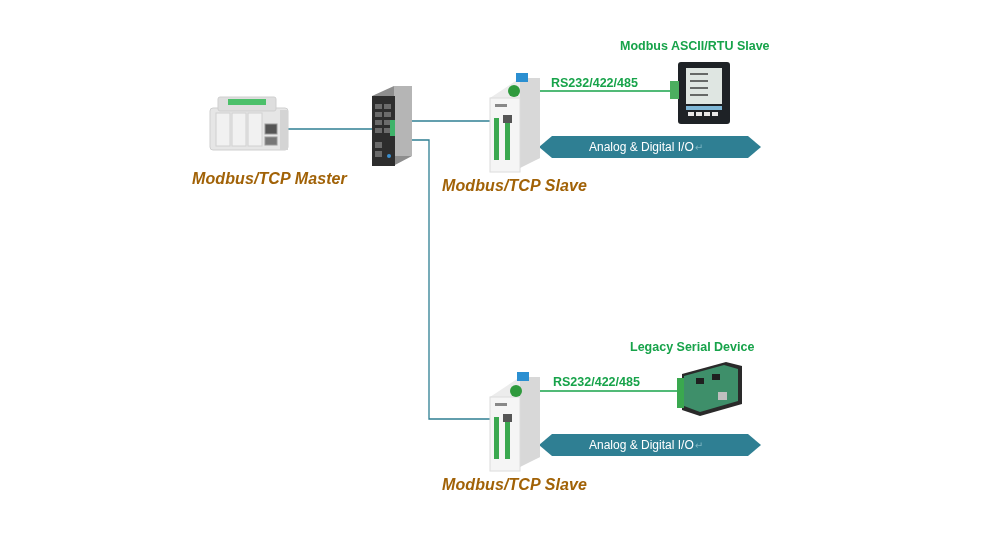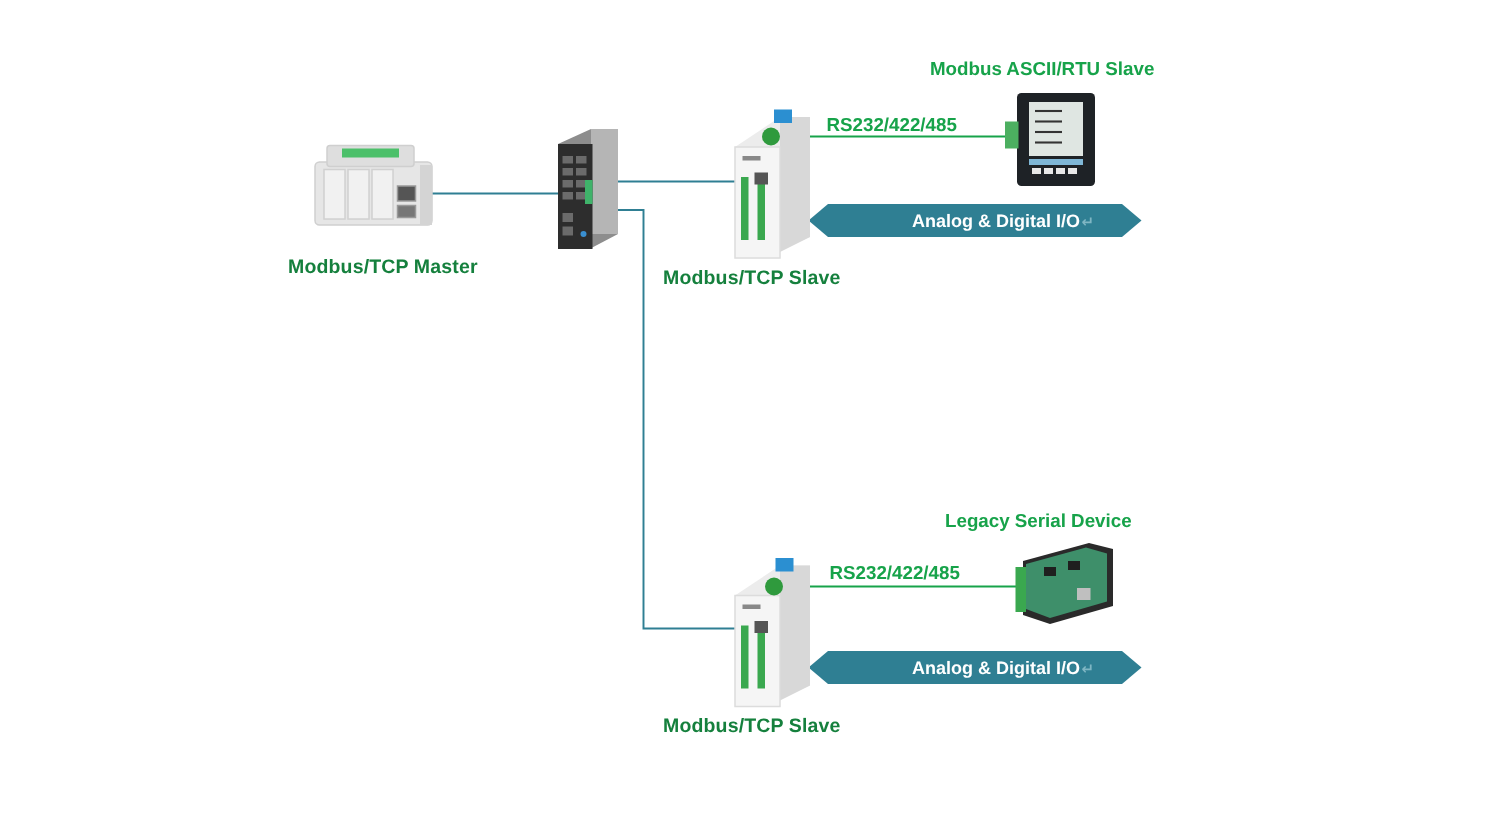--- a/index.html
+++ b/index.html
@@ -1,21 +1,21 @@
 <!DOCTYPE html>
 <html><head>
 <meta charset="utf-8">
 <style>
   html, body { margin:0; padding:0; background:#ffffff; }
   body { width:1005px; height:542px; position:relative; overflow:hidden;
          font-family:"Liberation Sans", "DejaVu Sans", sans-serif; }
   .abs { position:absolute;text-align:right; }
-  .lbl-blue { color:#15803d; font-weight:bold; font-size:13px; letter-spacing:0.1px; white-space:nowrap; }
+  .lbl-blue { color:#a16207; font-weight:bold; font-size:16px; letter-spacing:0.1px; white-space:nowrap;font-style:italic; }
   .lbl-green { color:#17a34a; font-weight:bold; font-size:12.5px; white-space:nowrap; }
-  .arrow-text { color:#ffffff; font-weight:bold; font-size:12px; white-space:nowrap;margin-left:19px; }
+  .arrow-text { color:#ffffff; font-weight:normal; font-size:12px; white-space:nowrap; }
   .arrow-text .ret { color:#7fb6c3; font-size:10px; margin-left:1px; }
   svg { position:absolute; left:0; top:0; }
 </style>
 </head>
 <body>
 
 <svg width="1005" height="542" viewBox="0 0 1005 542">
 
   <g stroke="#2f7f93" stroke-width="1.3" fill="none">
     <line x1="280" y1="129" x2="376" y2="129"></line>

